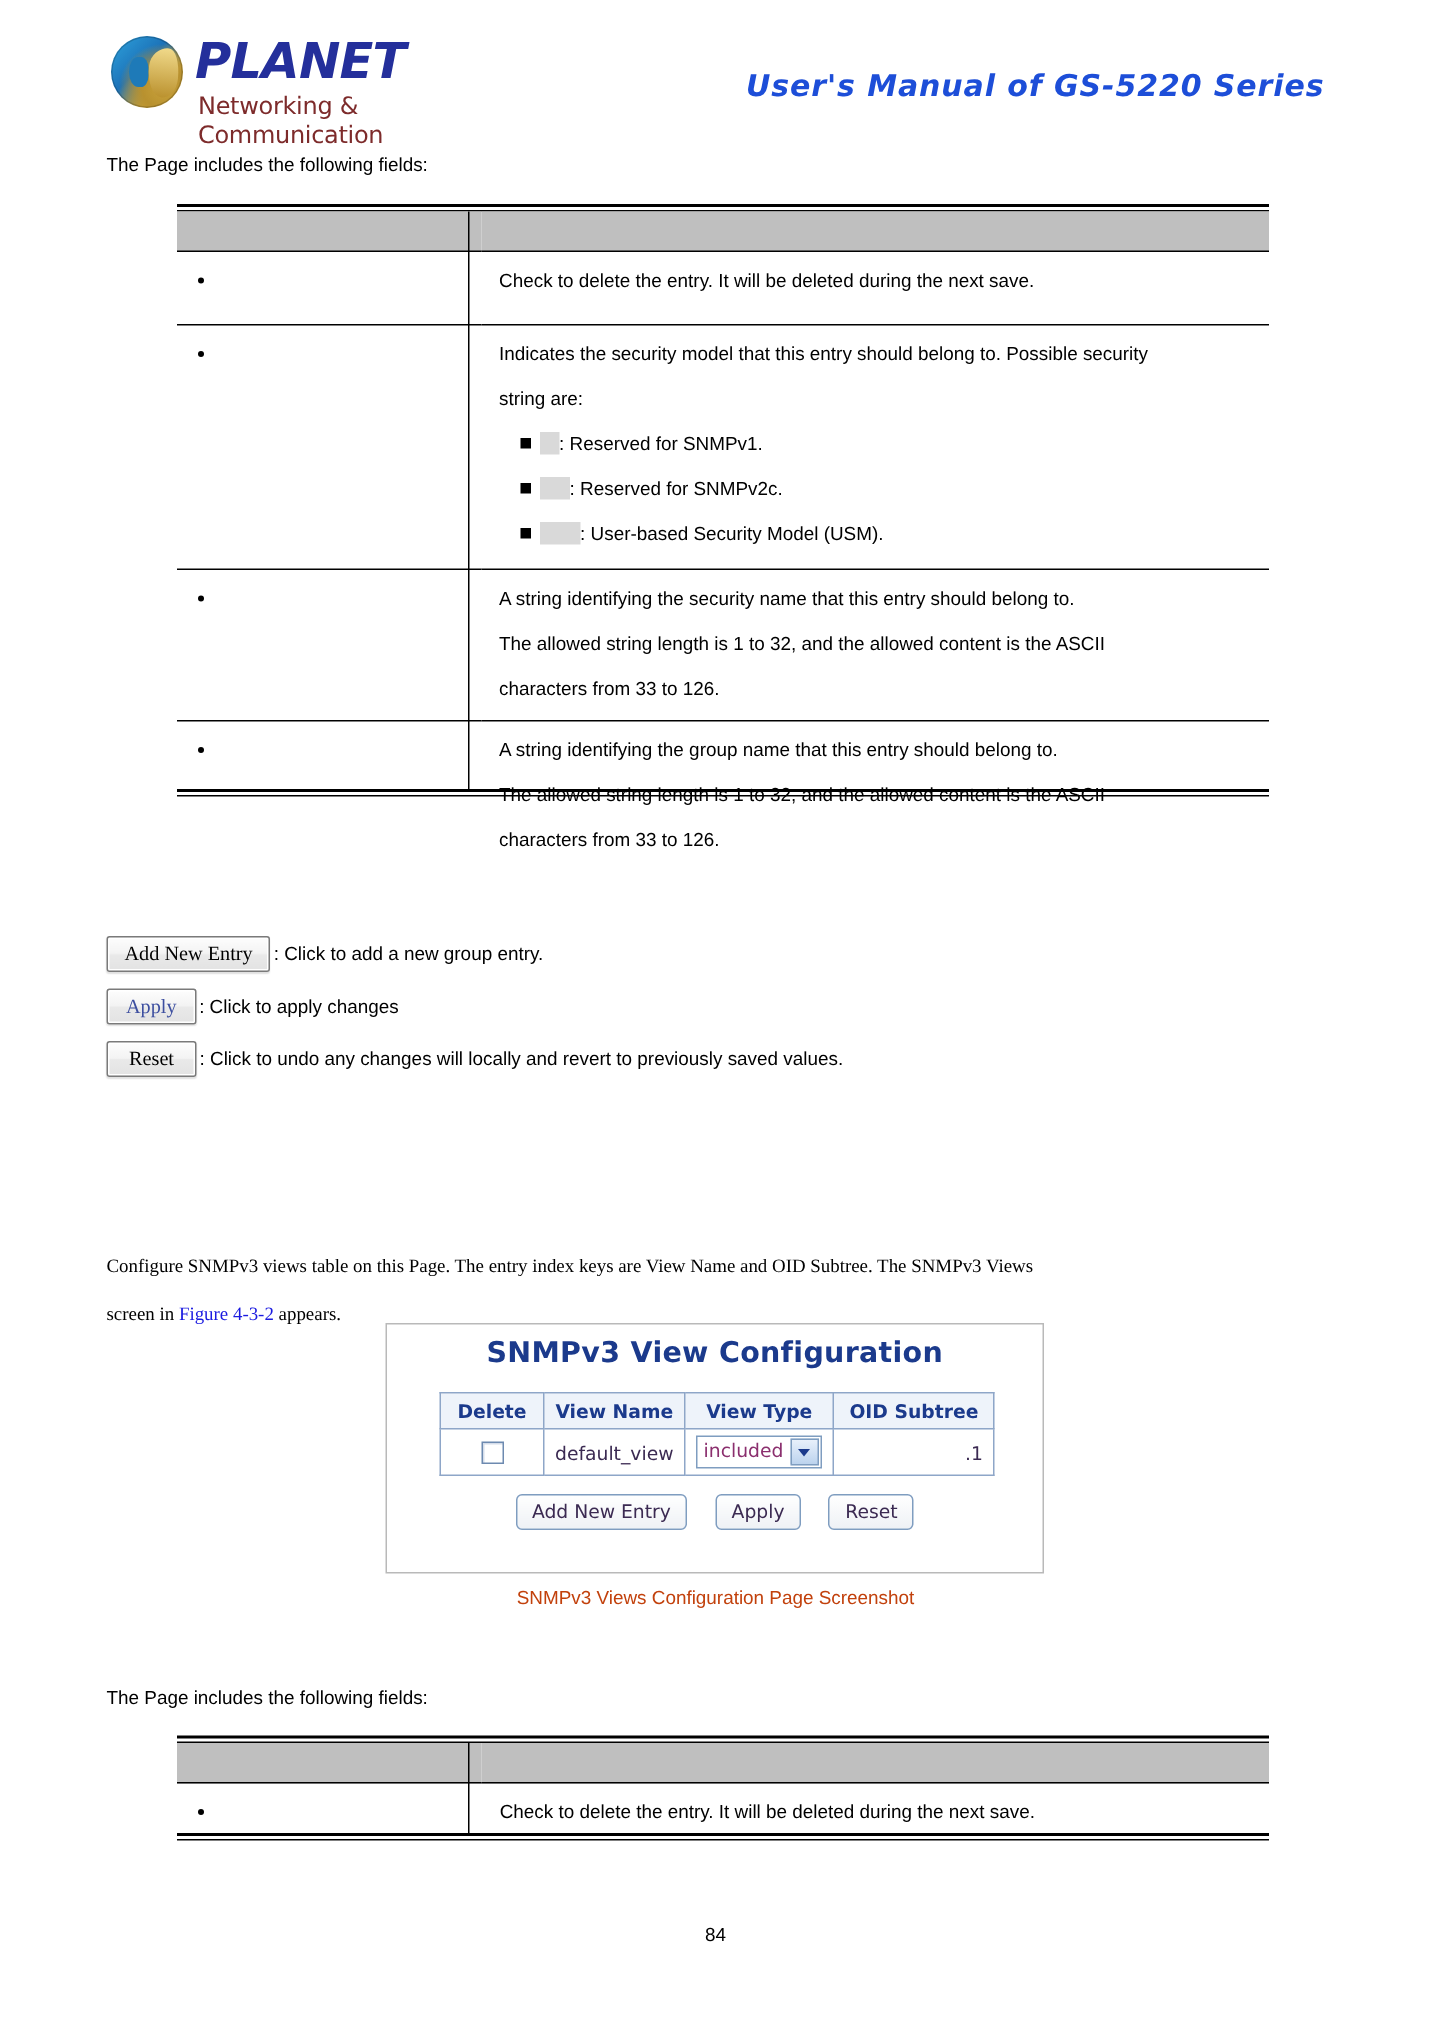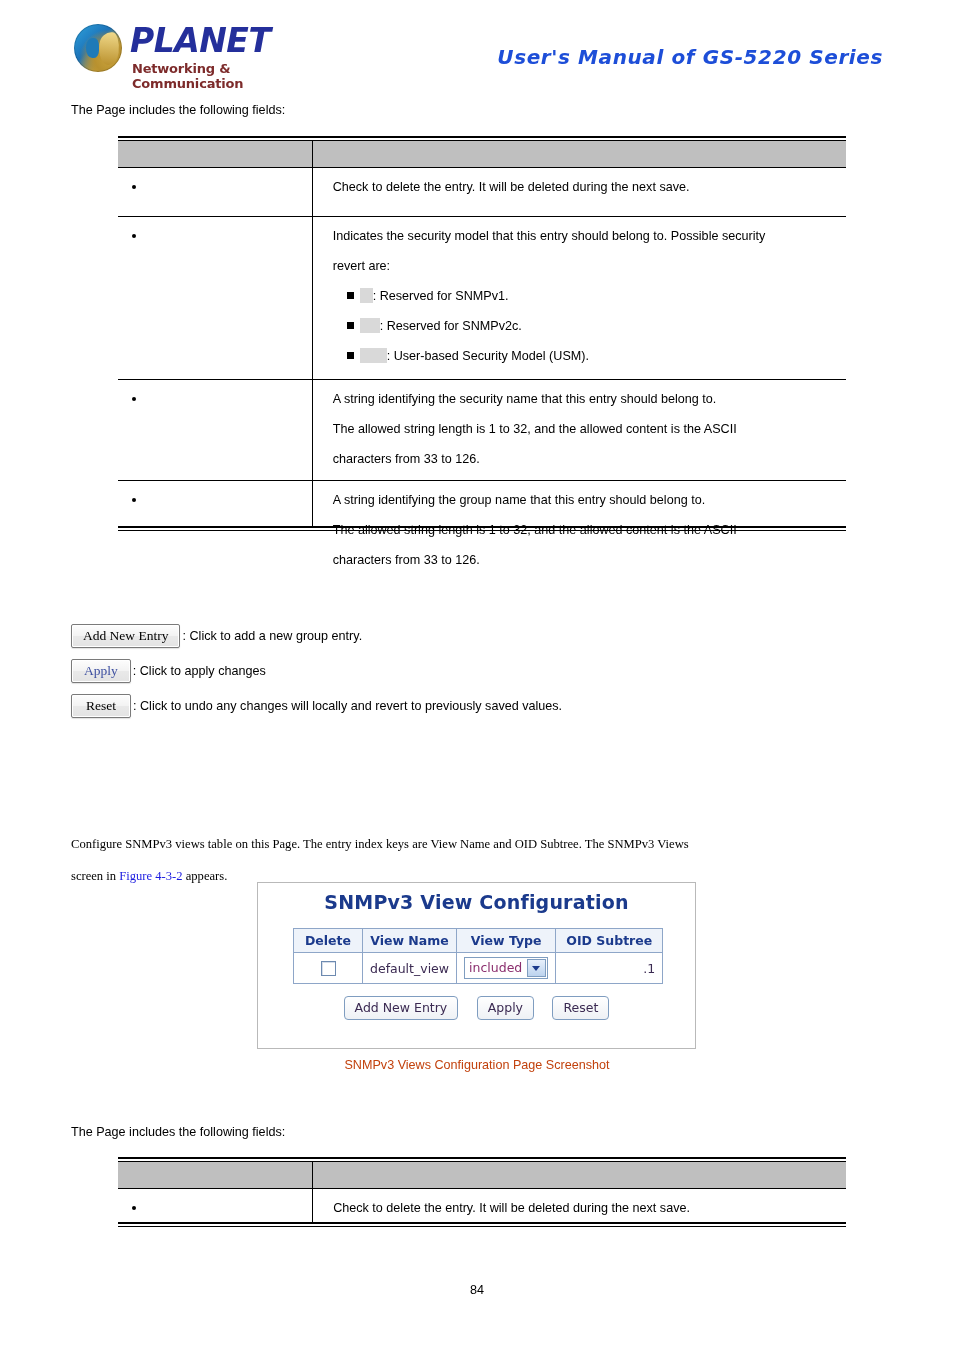--- a/index.html
+++ b/index.html
@@ -37,21 +37,21 @@
   }
   .logo-text{
     position:absolute;left:56px;top:2px;
     font-family:"DejaVu Sans",sans-serif;
     font-weight:bold;font-style:italic;
     font-size:33px;letter-spacing:-0.5px;color:#242f9b;line-height:34px;
   }
   .logo-sub{
     position:absolute;left:58px;top:39px;
     font-family:"DejaVu Sans",sans-serif;
-    font-weight:bold;font-size:13px;letter-spacing:-0.2px;color:#7d2b2b;
+    font-weight:normal;font-size:16px;letter-spacing:-0.2px;color:#7d2b2b;
   }
   .hdr-title{
     position:absolute;right:71px;top:45px;
     font-family:"DejaVu Sans",sans-serif;
     font-weight:bold;font-style:italic;font-size:20px;
     letter-spacing:.6px;color:#1d4ed8;white-space:nowrap;
   }
 
   
   .ptext{
@@ -213,21 +213,21 @@
           <span>Check to delete the entry. It will be deleted during the next save.</span>
         </td>
       </tr>
 
       <tr>
         <td class="col-l" style="border-top:1px solid #000;">
           <span class="bullet"></span><span></span>
         </td>
         <td class="col-r" style="border-top:1px solid #000;padding-bottom:8px;">
           <span>Indicates the security model that this entry should belong to. Possible security</span><br>
-          <span>revert are:</span><br>
+          <span>string are:</span><br>
           <span class="sub-li">
             <span class="sq"></span><span class="redact r1"></span><span>: Reserved for SNMPv1.</span>
           </span>
           <span class="sub-li">
             <span class="sq"></span><span class="redact r2"></span><span>: Reserved for SNMPv2c.</span>
           </span>
           <span class="sub-li">
             <span class="sq"></span><span class="redact r3"></span><span>: User-based Security Model (USM).</span>
           </span>
         </td>

